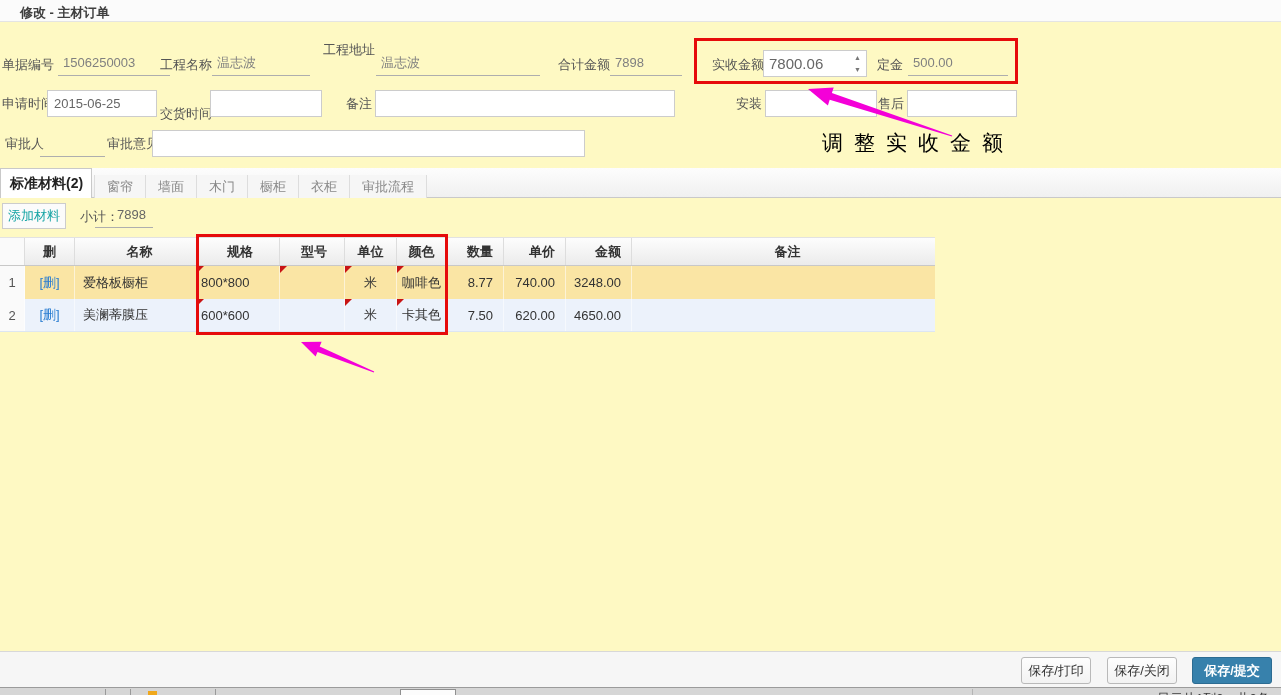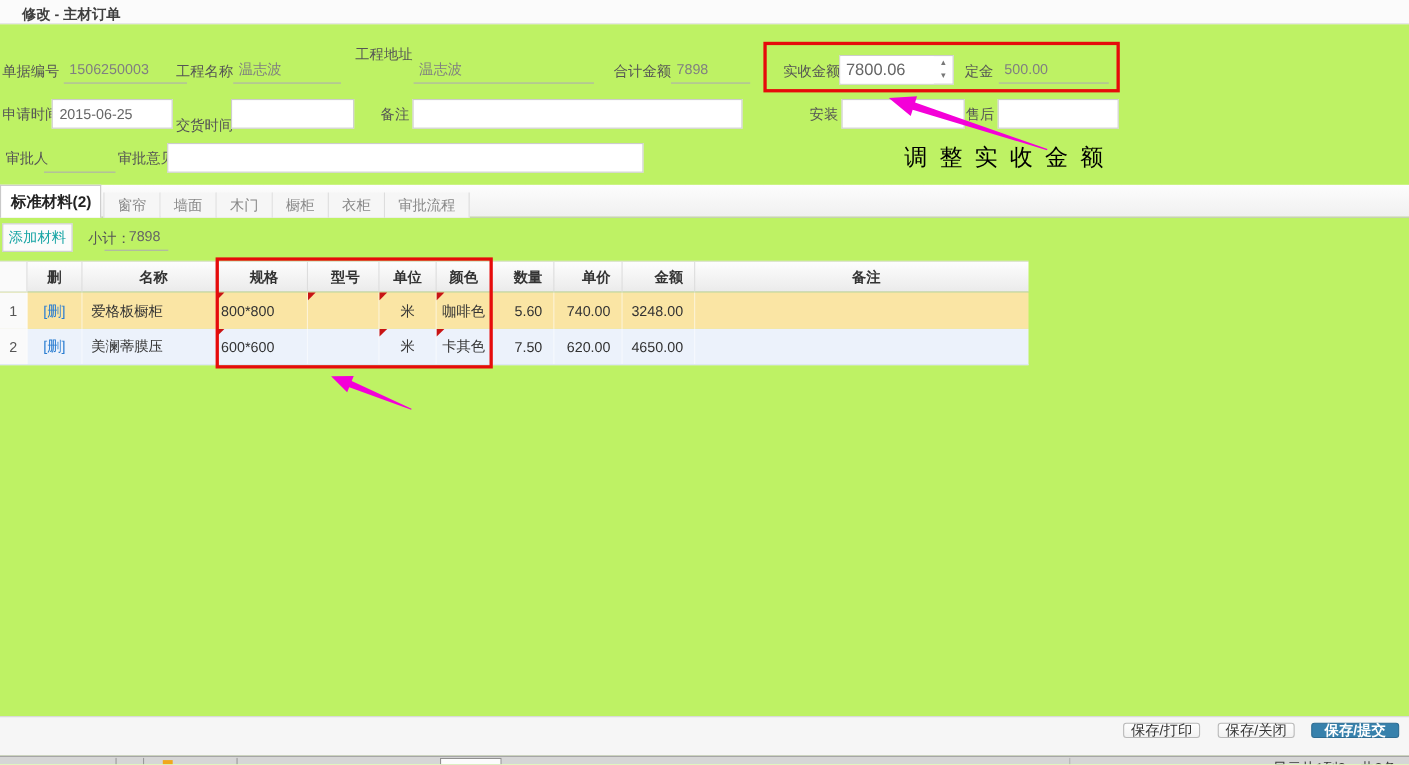--- a/index.html
+++ b/index.html
@@ -1,19 +1,19 @@
 <!DOCTYPE html>
 <html><head>
 <meta charset="utf-8">
 <style>
   * { margin:0; padding:0; box-sizing:border-box; }
   html,body { background:#fff; }
   #app {
     position:relative; width:1281px; height:695px; overflow:hidden;
-    background:#bef264; font-family:"Liberation Sans","DejaVu Sans",sans-serif;
+    background:#fef9c3; font-family:"Liberation Sans","DejaVu Sans",sans-serif;
     font-size:13px; color:#444;padding-left:13px;
   }
   
   .titlebar { position:absolute; left:0; top:0; width:1281px; height:22px;
     background:#fbfbfb; border-bottom:1px solid #e4e4e4; }
   .titlebar span { position:absolute; left:20px; top:4px; font-weight:bold; color:#3f3f3f; font-size:13px; }
   
   .lbl { position:absolute; color:#555; font-size:13px; line-height:16px; white-space:nowrap; }
   input.uline { position:absolute; height:22px; border:0; outline:0;
     border-bottom:1px solid #aeaeae; background:transparent; color:#808080;
@@ -68,21 +68,21 @@
   .c-unit{width:52px;justify-content:center;}
   .c-color{width:50px;justify-content:center;}
   .c-qty{width:57px;justify-content:flex-end;padding-right:10px;}
   .c-price{width:62px;justify-content:flex-end;padding-right:10px;}
   .c-amt{width:66px;justify-content:flex-end;padding-right:10px;}
   .c-note{width:303px;padding-left:8px;border-right:0;}
   .dellink { color:#2a7dd1; cursor:pointer; }
   
   .footerbar { position:absolute; left:0; top:651px; width:1281px; height:36px;
     background:#f6f6f6; border-top:1px solid #d8d8d8; }
-  .fbtn { position:absolute; top:657px; height:14px; border:1px solid #b9b9b9; border-radius:3px;
+  .fbtn { position:absolute; top:657px; height:27px; border:1px solid #b9b9b9; border-radius:3px;
     background:linear-gradient(#fefefe,#f2f2f2); color:#333; font-size:13px;
     display:flex; align-items:center; justify-content:center; cursor:pointer; }
   .fbtn.primary { background:#3781ac; border-color:#2d6c92; color:#fff; font-weight:bold; }
   
   .botstrip { position:absolute; left:0; top:687px; width:1281px; height:8px;
     background:#d6d6d6; border-top:1px solid #9b9b9b; overflow:hidden; }
   .frag-v { position:absolute; top:1px; width:1px; height:7px; background:#9a9a9a; }
   .frag-box { position:absolute; top:1px; background:#fcfcfc; border:1px solid #909090; }
   .frag-ico { position:absolute; top:3px; width:9px; height:5px; background:#f0a81c; }
   .pager { position:absolute; left:1157px; top:2px; font-size:13px; color:#3a3a3a; white-space:nowrap; }
@@ -164,21 +164,21 @@
   <div class="trow r0">
     <div class="cell c-num">1</div>
     <div class="cell c-del">
         <span class="dellink">[删]</span>
       </div>
     <div class="cell c-name">爱格板橱柜</div>
     <div class="cell c-spec edited">800*800</div>
     <div class="cell c-model edited"></div>
     <div class="cell c-unit edited">米</div>
     <div class="cell c-color edited">咖啡色</div>
-    <div class="cell c-qty">5.60</div>
+    <div class="cell c-qty">8.77</div>
     <div class="cell c-price">740.00</div>
     <div class="cell c-amt">3248.00</div>
     <div class="cell c-note"></div>
   </div>
   <div class="trow r1">
     <div class="cell c-num">2</div>
     <div class="cell c-del">
         <span class="dellink">[删]</span>
       </div>
     <div class="cell c-name">美澜蒂膜压</div>

